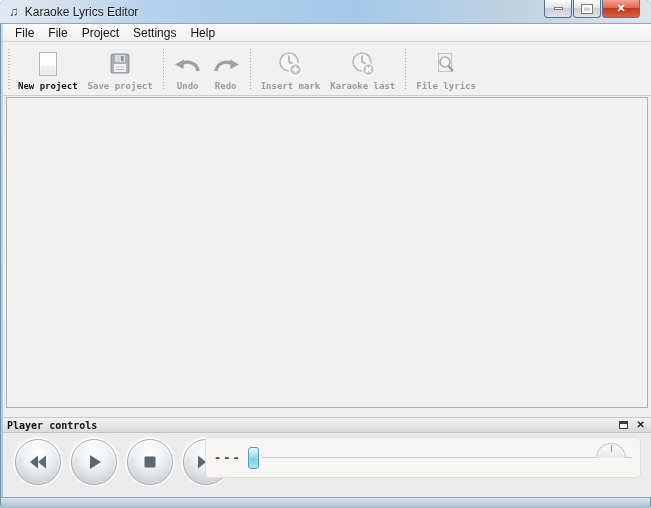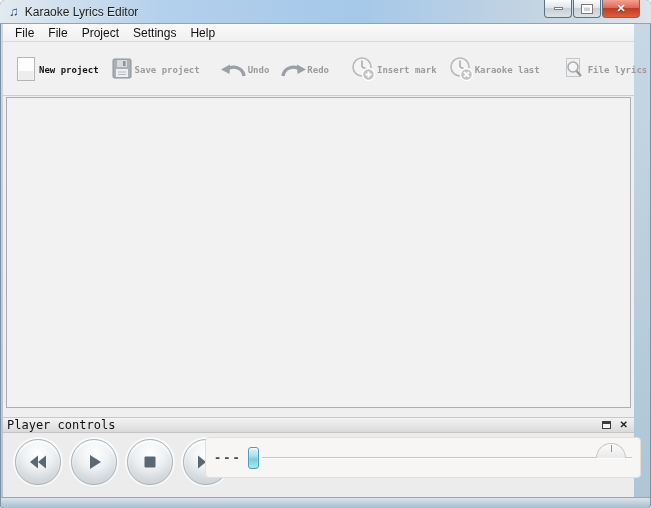--- a/index.html
+++ b/index.html
@@ -40,42 +40,42 @@
     width:38px;
     background:linear-gradient(#f4a193,#e06a50 45%,#c23b22 50%,#d8603f);
   }
   .glyph-min { width:9px; height:3px; background:#fefefe; border:1px solid #87796f; }
   .glyph-max { width:10px; height:8px; border:2px solid #fdfdfd; outline:1px solid #87796f; background:transparent; }
   .glyph-close { color:#fff; font-size:11px; font-weight:bold; line-height:11px;
     text-shadow:0 1px 1px rgba(0,0,0,.45); }
 
   
   .app-content {
-    position:absolute; top:24px; left:3px; right:17px; height:473px;
+    position:absolute; top:24px; left:3px; right:0; height:473px;
     background:#efefef;
   }
 
   .menubar {
     height:18px; background:linear-gradient(#fafafa,#f0f0f0);
     border-bottom:1px solid #dadada;
     display:flex; align-items:center; padding-left:5px;
   }
   .menu-item { font-size:12px; color:#111; padding:1px 7px; }
 
   .toolbar {
     height:54px; background:#f1f1f1; border-bottom:1px solid #cdcdcd;
     display:flex; align-items:stretch; padding:3px 0 2px 0;
   }
   .tb-handle { width:5px; margin:4px 2px 4px 3px;
     background:repeating-linear-gradient(to bottom,#bdbdbd 0 1px,transparent 1px 3px);
     background-size:2px 100%; background-repeat:no-repeat; background-position:center; }
   .tb-sep { width:1px; margin:4px 5px;
     background:repeating-linear-gradient(to bottom,#ababab 0 1px,transparent 1px 3px); }
   .tb-btn {
-    display:flex; flex-direction:row; align-items:center; justify-content:flex-end;
+    display:flex; flex-direction:column; align-items:center; justify-content:flex-end;
     padding:1px 5px 2px 5px;
   }
   .tb-ico { height:30px; display:flex; align-items:center; justify-content:center; }
   .tb-label {
     font-family:"DejaVu Sans Mono", monospace; font-size:9px; font-weight:bold;
     color:#9b9b9b; white-space:nowrap; margin-top:2px;
   }
   .tb-btn.enabled .tb-label { color:#141414; }
 
   .editor-wrap { height:321px; padding:1px 3px 9px 3px; }
@@ -84,21 +84,21 @@
     border:1px solid #aeaeae;
   }
 
   
   .dock-header {
     height:16px; background:linear-gradient(#f3f3f3,#dadada);
     border-top:1px solid #c9c9c9; border-bottom:1px solid #c4c4c4;
     display:flex; align-items:center; padding:0 6px 0 4px;
   }
   .dock-title {
-    font-family:"DejaVu Sans Mono", monospace; font-size:12px; font-weight:normal; color:#111;
+    font-family:"DejaVu Sans Mono", monospace; font-size:10px; font-weight:bold; color:#111;
     flex:1;
   }
   .dock-float { width:9px; height:8px; border:1px solid #3c3c3c; border-top:3px solid #3c3c3c;
     margin-right:9px; background:#f5f5f5; }
   .dock-close { font-size:10px; font-weight:bold; color:#222; line-height:10px; }
 
   .dock-body { position:relative; height:64px; background:#ececec; }
 
   .pbtn {
     position:absolute; top:6px; width:46px; height:46px; border-radius:50%;

